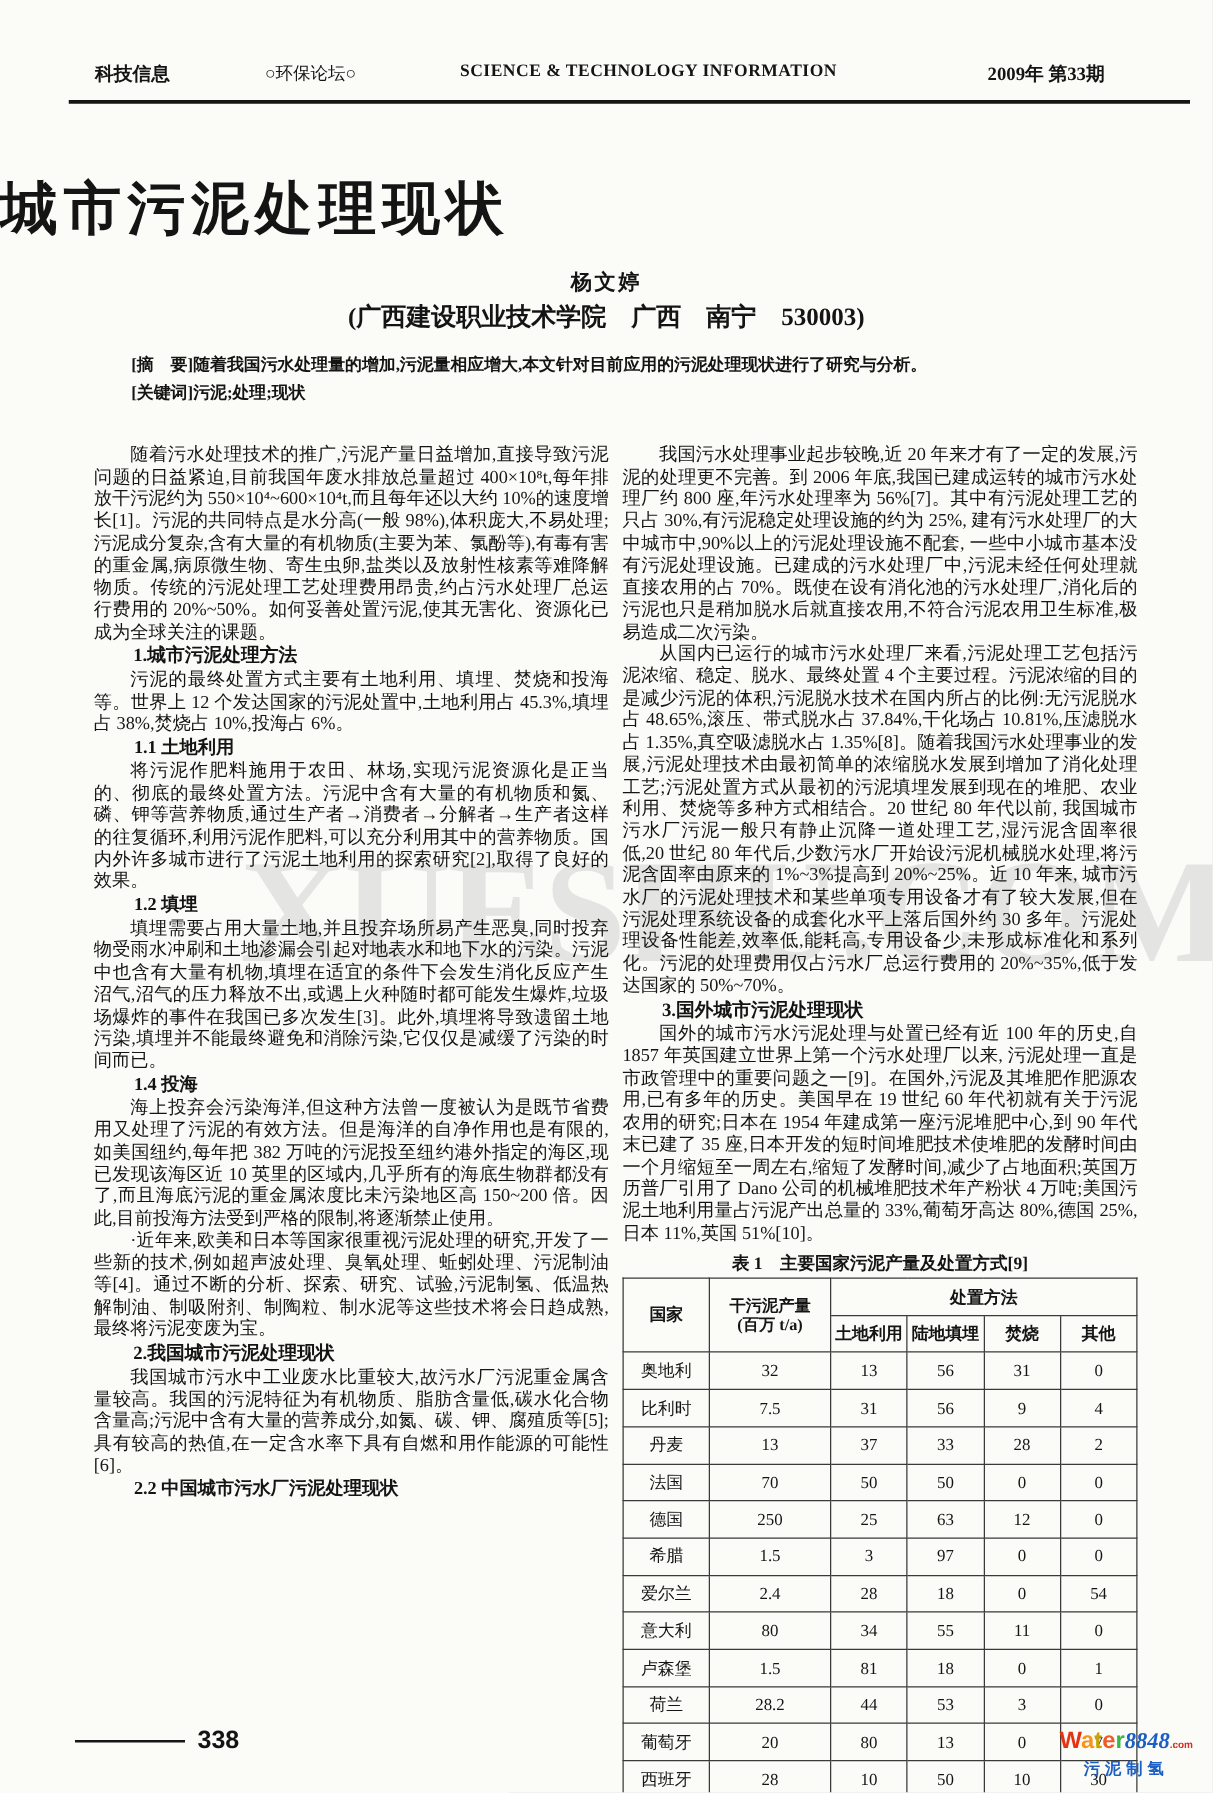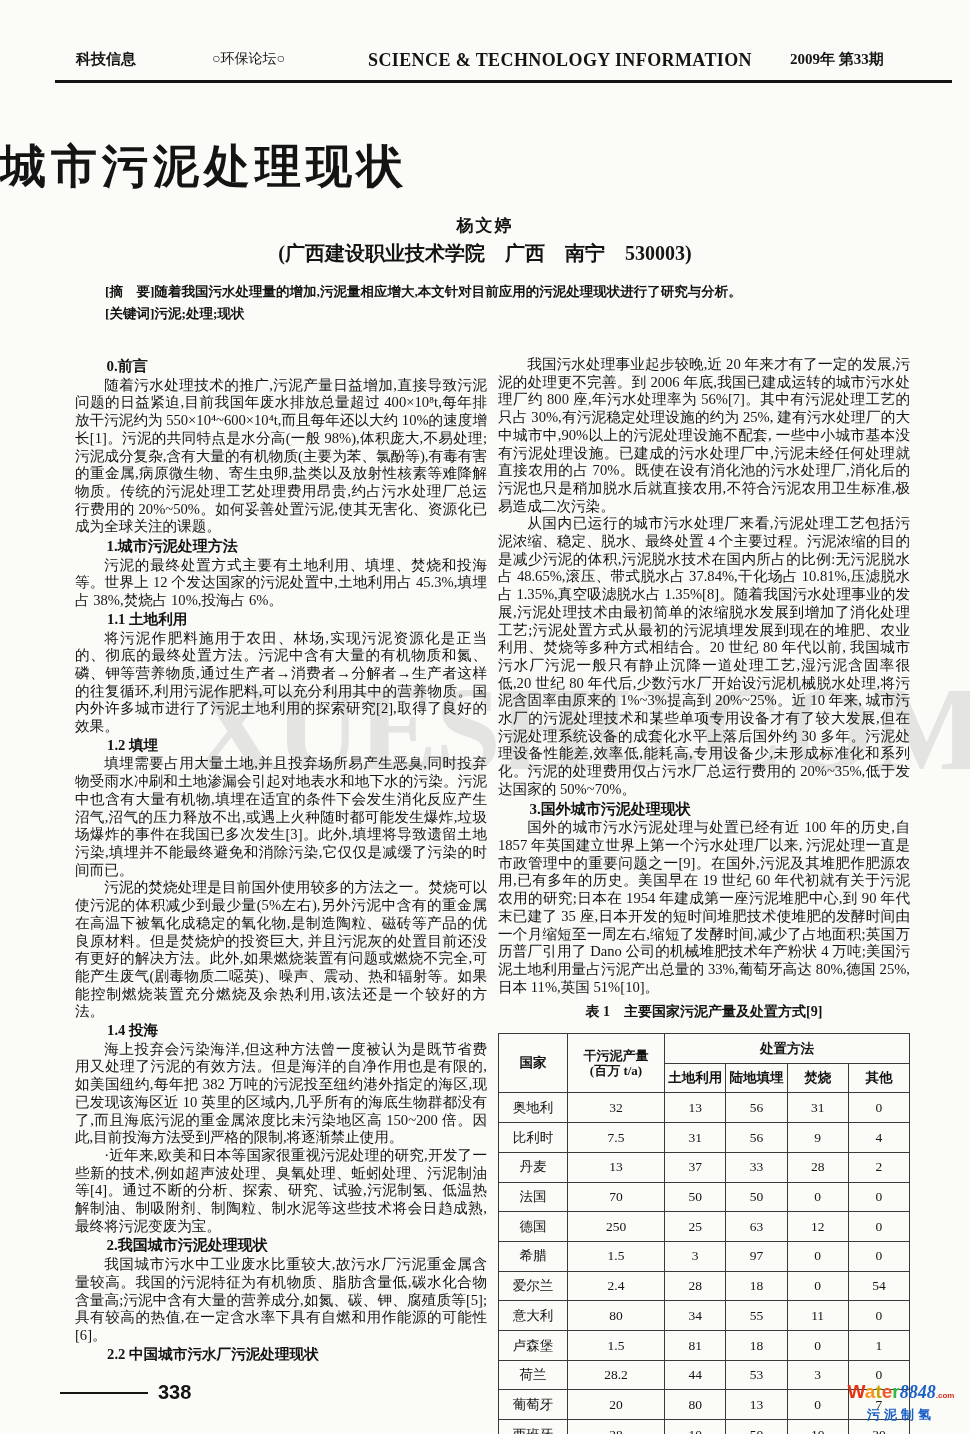--- a/index.html
+++ b/index.html
@@ -3,21 +3,21 @@
 <meta charset="utf-8">
 <style>
   html,body{margin:0;padding:0;background:#e9e9e6;}
   .page{position:relative;width:970px;height:1434px;background:#fbfbf8;color:#141414;
         font-family:"Liberation Serif","DejaVu Serif",serif;overflow:hidden;}
 
   
   .hdr-item{position:absolute;top:50px;font-size:15px;white-space:nowrap;}
   .hdr-journal{left:76px;font-weight:bold;}
   .hdr-column{left:212px;font-size:14px;}
-  .hdr-en{left:368px;font-weight:bold;font-size:18px;letter-spacing:.4px;}
+  .hdr-en{left:368px;font-weight:bold;font-size:14px;letter-spacing:.4px;}
   .hdr-issue{left:790px;font-weight:bold;}
   .hdr-rule{position:absolute;top:80px;left:55px;width:897px;height:3px;background:#151515;}
 
   
   .art-title{position:absolute;top:136px;left:0;width:100%;
              font-size:46px;font-weight:bold;letter-spacing:5px;}
   .art-author{position:absolute;top:214px;left:0;width:100%;text-align:center;
               font-size:17px;font-weight:bold;letter-spacing:2px;}
   .art-affil{position:absolute;top:240px;left:0;width:100%;text-align:center;
              font-size:20px;font-weight:bold;}
@@ -30,21 +30,21 @@
   
   .col{position:absolute;top:356px;width:412px;font-size:14.6px;line-height:17.7px;
        text-align:justify;}
   .col-left{left:75px;}
   .col-right{left:498px;}
   .col p{margin:0;text-indent:2em;}
   .col .sec{margin:2px 0 1px;font-weight:bold;font-size:15px;text-indent:2.1em;}
   .col .sub{margin:1px 0;font-weight:bold;font-size:14.6px;text-indent:2.2em;}
 
   
-  .tbl-caption{margin:7px 0 12px;text-align:center;font-weight:bold;font-size:14px;text-indent:0;}
+  .tbl-caption{margin:7px 0 1px;text-align:center;font-weight:bold;font-size:14px;text-indent:0;}
   table.t1{width:100%;border-collapse:collapse;font-size:13.5px;table-layout:fixed;}
   table.t1 th,table.t1 td{border:1px solid #3a3a3a;text-align:center;padding:5.5px 2px;
        font-weight:normal;overflow:hidden;}
   table.t1 th{font-weight:bold;}
   .w-country{width:64px;}.w-prod{width:92px;}
   .prod2{font-size:13px;line-height:15px;}
 
   
   .wm{position:absolute;left:192px;top:662px;font-size:118px;font-weight:bold;
       letter-spacing:-2px;color:rgba(110,110,110,0.16);white-space:nowrap;
@@ -77,29 +77,27 @@
   <div class="art-affil">(广西建设职业技术学院　广西　南宁　530003)</div>
 
   <div class="abs">
     <div><span class="lbl">[摘　要]</span><span>随着我国污水处理量的增加,污泥量相应增大,本文针对目前应用的污泥处理现状进行了研究与分析。</span></div>
     <div><span class="lbl">[关键词]</span><span>污泥;处理;现状</span></div>
   </div>
 
   <div class="wm">XUESHU.COM</div>
 
   <div class="col col-left">
-    <div class="sec">0.前言</div>
     <p>随着污水处理技术的推广,污泥产量日益增加,直接导致污泥问题的日益紧迫,目前我国年废水排放总量超过 400×10⁸t,每年排放干污泥约为 550×10⁴~600×10⁴t,而且每年还以大约 10%的速度增长[1]。污泥的共同特点是水分高(一般 98%),体积庞大,不易处理;污泥成分复杂,含有大量的有机物质(主要为苯、氯酚等),有毒有害的重金属,病原微生物、寄生虫卵,盐类以及放射性核素等难降解物质。传统的污泥处理工艺处理费用昂贵,约占污水处理厂总运行费用的 20%~50%。如何妥善处置污泥,使其无害化、资源化已成为全球关注的课题。</p>
     <div class="sec">1.城市污泥处理方法</div>
     <p>污泥的最终处置方式主要有土地利用、填埋、焚烧和投海等。世界上 12 个发达国家的污泥处置中,土地利用占 45.3%,填埋占 38%,焚烧占 10%,投海占 6%。</p>
     <div class="sub">1.1 土地利用</div>
     <p>将污泥作肥料施用于农田、林场,实现污泥资源化是正当的、彻底的最终处置方法。污泥中含有大量的有机物质和氮、磷、钾等营养物质,通过生产者→消费者→分解者→生产者这样的往复循环,利用污泥作肥料,可以充分利用其中的营养物质。国内外许多城市进行了污泥土地利用的探索研究[2],取得了良好的效果。</p>
     <div class="sub">1.2 填埋</div>
     <p>填埋需要占用大量土地,并且投弃场所易产生恶臭,同时投弃物受雨水冲刷和土地渗漏会引起对地表水和地下水的污染。污泥中也含有大量有机物,填埋在适宜的条件下会发生消化反应产生沼气,沼气的压力释放不出,或遇上火种随时都可能发生爆炸,垃圾场爆炸的事件在我国已多次发生[3]。此外,填埋将导致遗留土地污染,填埋并不能最终避免和消除污染,它仅仅是减缓了污染的时间而已。</p>
-    <p>污泥的焚烧处理是目前国外使用较多的方法之一。焚烧可以使污泥的体积减少到最少量(5%左右),另外污泥中含有的重金属在高温下被氧化成稳定的氧化物,是制造陶粒、磁砖等产品的优良原材料。但是焚烧炉的投资巨大, 并且污泥灰的处置目前还没有更好的解决方法。此外,如果燃烧装置有问题或燃烧不完全,可能产生废气(剧毒物质二噁英)、噪声、震动、热和辐射等。如果能控制燃烧装置充分燃烧及余热利用,该法还是一个较好的方法。</p>
     <div class="sub">1.4 投海</div>
     <p>海上投弃会污染海洋,但这种方法曾一度被认为是既节省费用又处理了污泥的有效方法。但是海洋的自净作用也是有限的,如美国纽约,每年把 382 万吨的污泥投至纽约港外指定的海区,现已发现该海区近 10 英里的区域内,几乎所有的海底生物群都没有了,而且海底污泥的重金属浓度比未污染地区高 150~200 倍。因此,目前投海方法受到严格的限制,将逐渐禁止使用。</p>
     <p>·近年来,欧美和日本等国家很重视污泥处理的研究,开发了一些新的技术,例如超声波处理、臭氧处理、蚯蚓处理、污泥制油等[4]。通过不断的分析、探索、研究、试验,污泥制氢、低温热解制油、制吸附剂、制陶粒、制水泥等这些技术将会日趋成熟,最终将污泥变废为宝。</p>
     <div class="sec">2.我国城市污泥处理现状</div>
     <p>我国城市污水中工业废水比重较大,故污水厂污泥重金属含量较高。我国的污泥特征为有机物质、脂肪含量低,碳水化合物含量高;污泥中含有大量的营养成分,如氮、碳、钾、腐殖质等[5];具有较高的热值,在一定含水率下具有自燃和用作能源的可能性[6]。</p>
     <div class="sub">2.2 中国城市污水厂污泥处理现状</div>
   </div>
 
   <div class="col col-right">
     <p>我国污水处理事业起步较晚,近 20 年来才有了一定的发展,污泥的处理更不完善。到 2006 年底,我国已建成运转的城市污水处理厂约 800 座,年污水处理率为 56%[7]。其中有污泥处理工艺的只占 30%,有污泥稳定处理设施的约为 25%, 建有污水处理厂的大中城市中,90%以上的污泥处理设施不配套, 一些中小城市基本没有污泥处理设施。已建成的污水处理厂中,污泥未经任何处理就直接农用的占 70%。既使在设有消化池的污水处理厂,消化后的污泥也只是稍加脱水后就直接农用,不符合污泥农用卫生标准,极易造成二次污染。</p>

